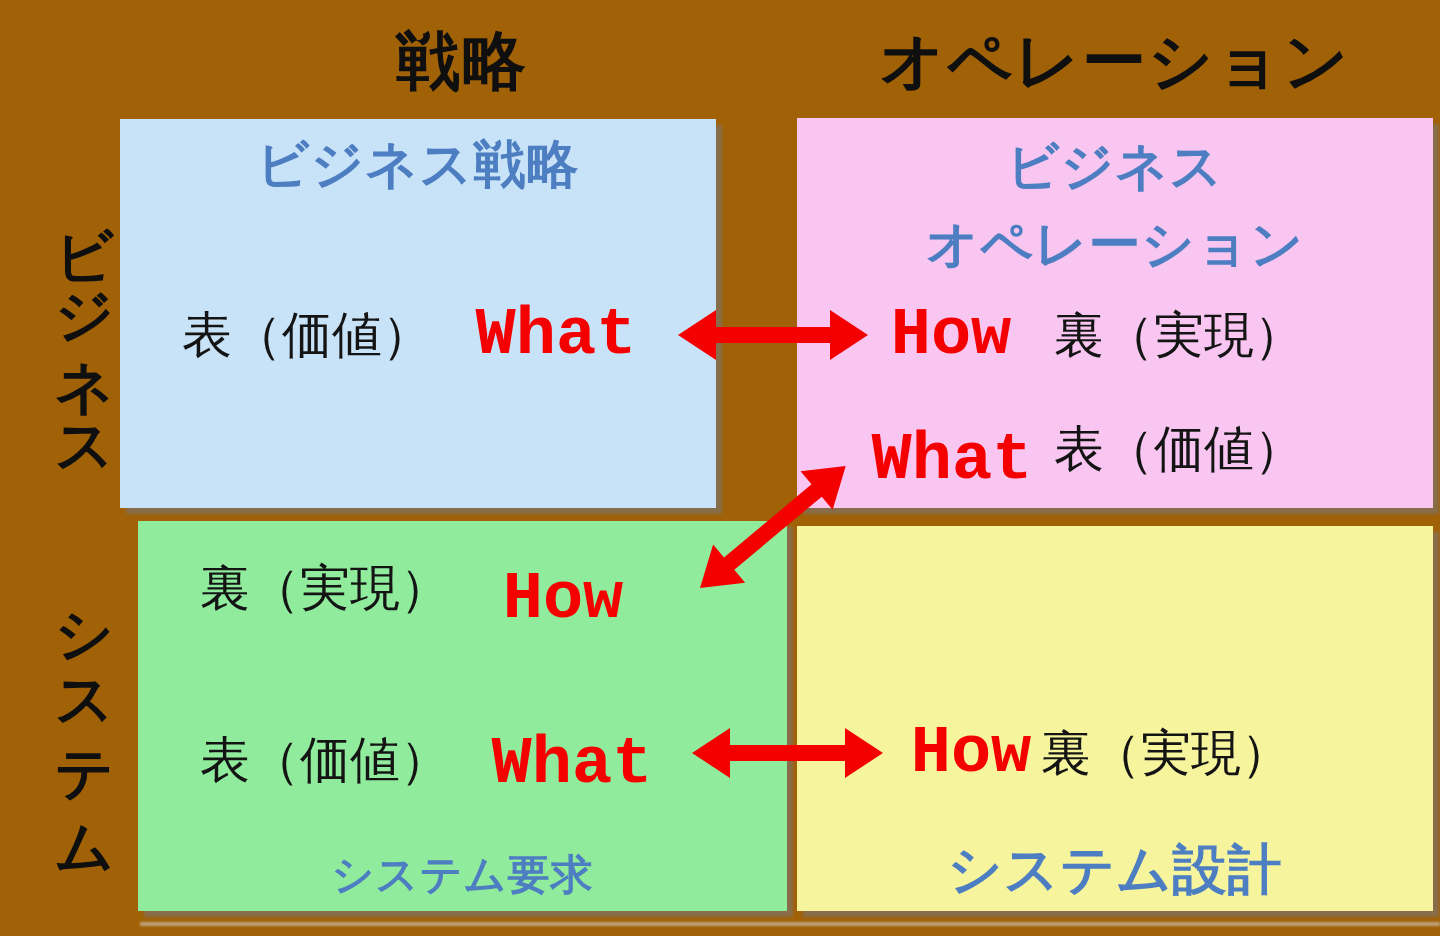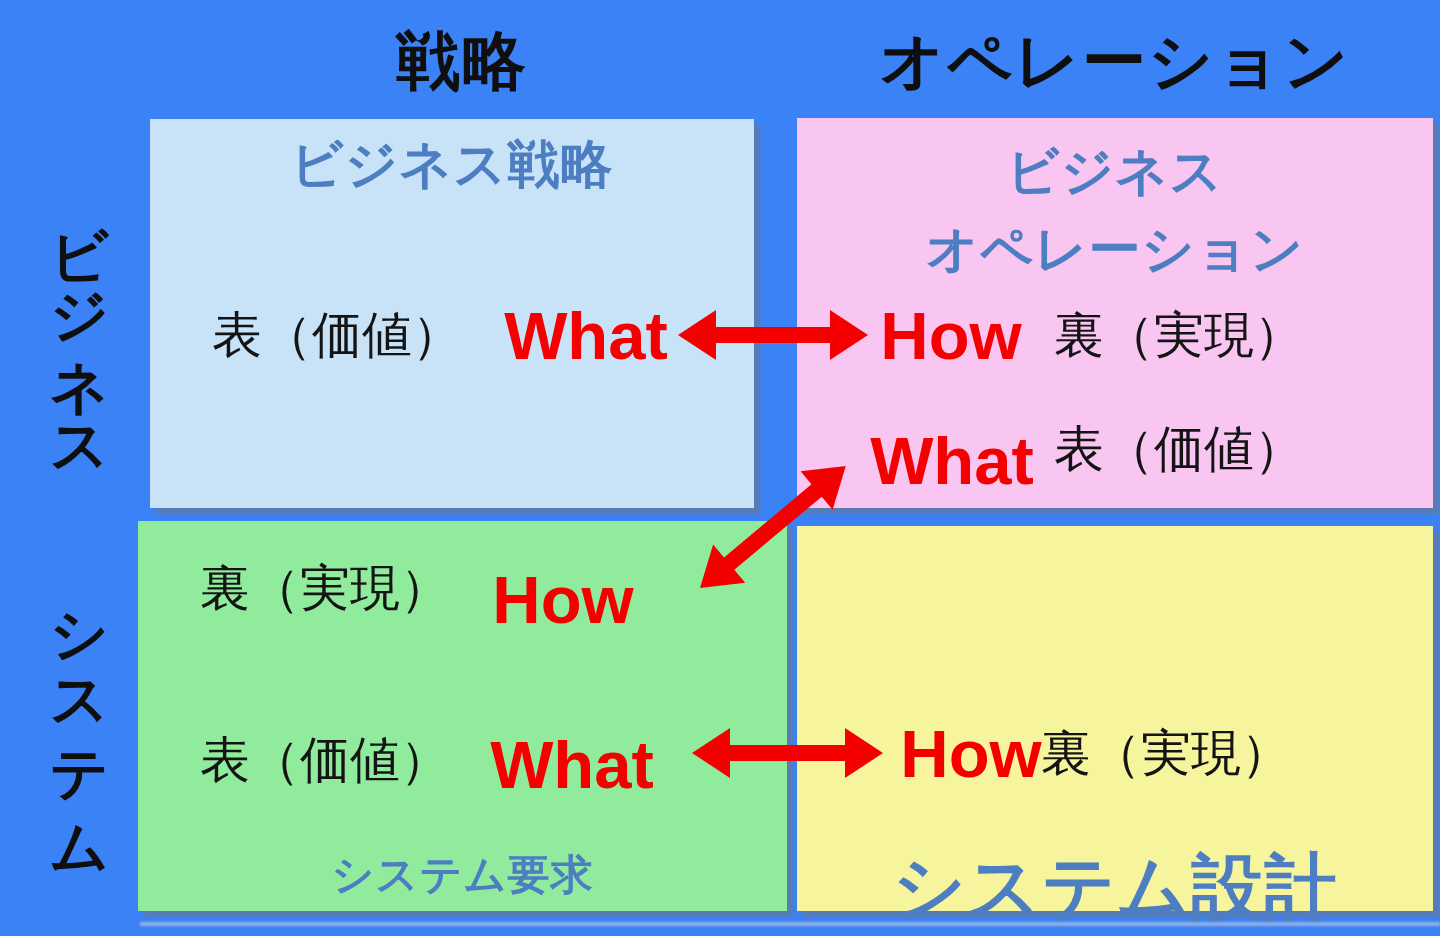--- a/index.html
+++ b/index.html
@@ -7,22 +7,22 @@
     --color-quadrant_business_operation:#f8c6f1;
     --color-quadrant_system_requirements:#90ec9c;
     --color-quadrant_system_design:#f6f49d;
     --color-title_blue:#4d7ec2;
     --color-arrow_red:#f50000;
     --color-text_black:#141414;
     --color-shadow:rgba(115,118,128,.55);
   }
   html,body{margin:0;padding:0;background:#ffffff;}
   #canvas{
-    position:relative;width:1440px;height:936px;background:#3b82f6;overflow:hidden;
-    font-family:Liberation Sans, sans-serif;
+    position:relative;width:1440px;height:936px;background:#a16207;overflow:hidden;
+    font-family:Liberation Mono, monospace;
   }
   .col-header{
     position:absolute;top:18px;transform:translateX(-50%);
     font-size:64px;font-weight:700;color:#0f0f0f;white-space:nowrap;letter-spacing:2px;
   }
   .v-label{
     position:absolute;transform:translate(-50%,-50%);
     writing-mode:vertical-rl;text-orientation:upright;
     font-size:58px;font-weight:700;color:#0f0f0f;letter-spacing:4px;white-space:nowrap;
   }
@@ -58,21 +58,21 @@
 <body>
 
 <div id="canvas">
 
   <div class="col-header" style="left:462px;">戦略</div>
   <div class="col-header" style="left:1115px;">オペレーション</div>
 
   <div class="v-label" style="left:80px;top:321px;">ビジネス</div>
   <div class="v-label" style="left:80px;top:714px;">システム</div>
 
-  <div class="quad q-blue" style="left:150px;top:119px;width:596px;height:389px;padding-left:8px;">
+  <div class="quad q-blue" style="left:120px;top:119px;width:596px;height:389px;">
     <div class="q-title" style="top:46px;">ビジネス戦略</div>
     <span class="lbl jp" style="left:187px;top:216px;">表（価値）</span>
     <span class="lbl red" style="left:436px;top:216px;">What</span>
   </div>
 
   <div class="quad q-pink" style="left:797px;top:118px;width:636px;height:390px;">
     <div class="q-title two-line" style="top:92px;">
       <span style="display:block;">ビジネス</span>
       <span style="display:block;">オペレーション</span>
     </div>
@@ -86,21 +86,21 @@
     <span class="lbl jp" style="left:187px;top:67px;">裏（実現）</span>
     <span class="lbl red" style="left:425px;top:78px;">How</span>
     <span class="lbl jp" style="left:187px;top:239px;">表（価値）</span>
     <span class="lbl red" style="left:434px;top:243px;">What</span>
     <div class="q-title" style="top:354px;font-size:42px;">システム要求</div>
   </div>
 
   <div class="quad q-yellow" style="left:797px;top:526px;width:636px;height:385px;">
     <span class="lbl red" style="left:174px;top:227px;">How</span>
     <span class="lbl jp" style="left:369px;top:227px;">裏（実現）</span>
-    <div class="q-title" style="top:362px;font-size:72px;">システム設計</div>
+    <div class="q-title" style="top:344px;font-size:54px;">システム設計</div>
   </div>
 
   <div class="arrow" style="left:678px;top:310px;">
     <svg width="190" height="50" viewBox="0 -25 190 50" aria-hidden="true">
       <polygon points="0,0 38,-25 38,-8 152,-8 152,-25 190,0 152,25 152,8 38,8 38,25"></polygon>
     </svg>
   </div>
 
   <div class="arrow arrow-diag" style="left:700px;top:563px;">
     <svg width="190" height="50" viewBox="0 -25 190 50" aria-hidden="true">

